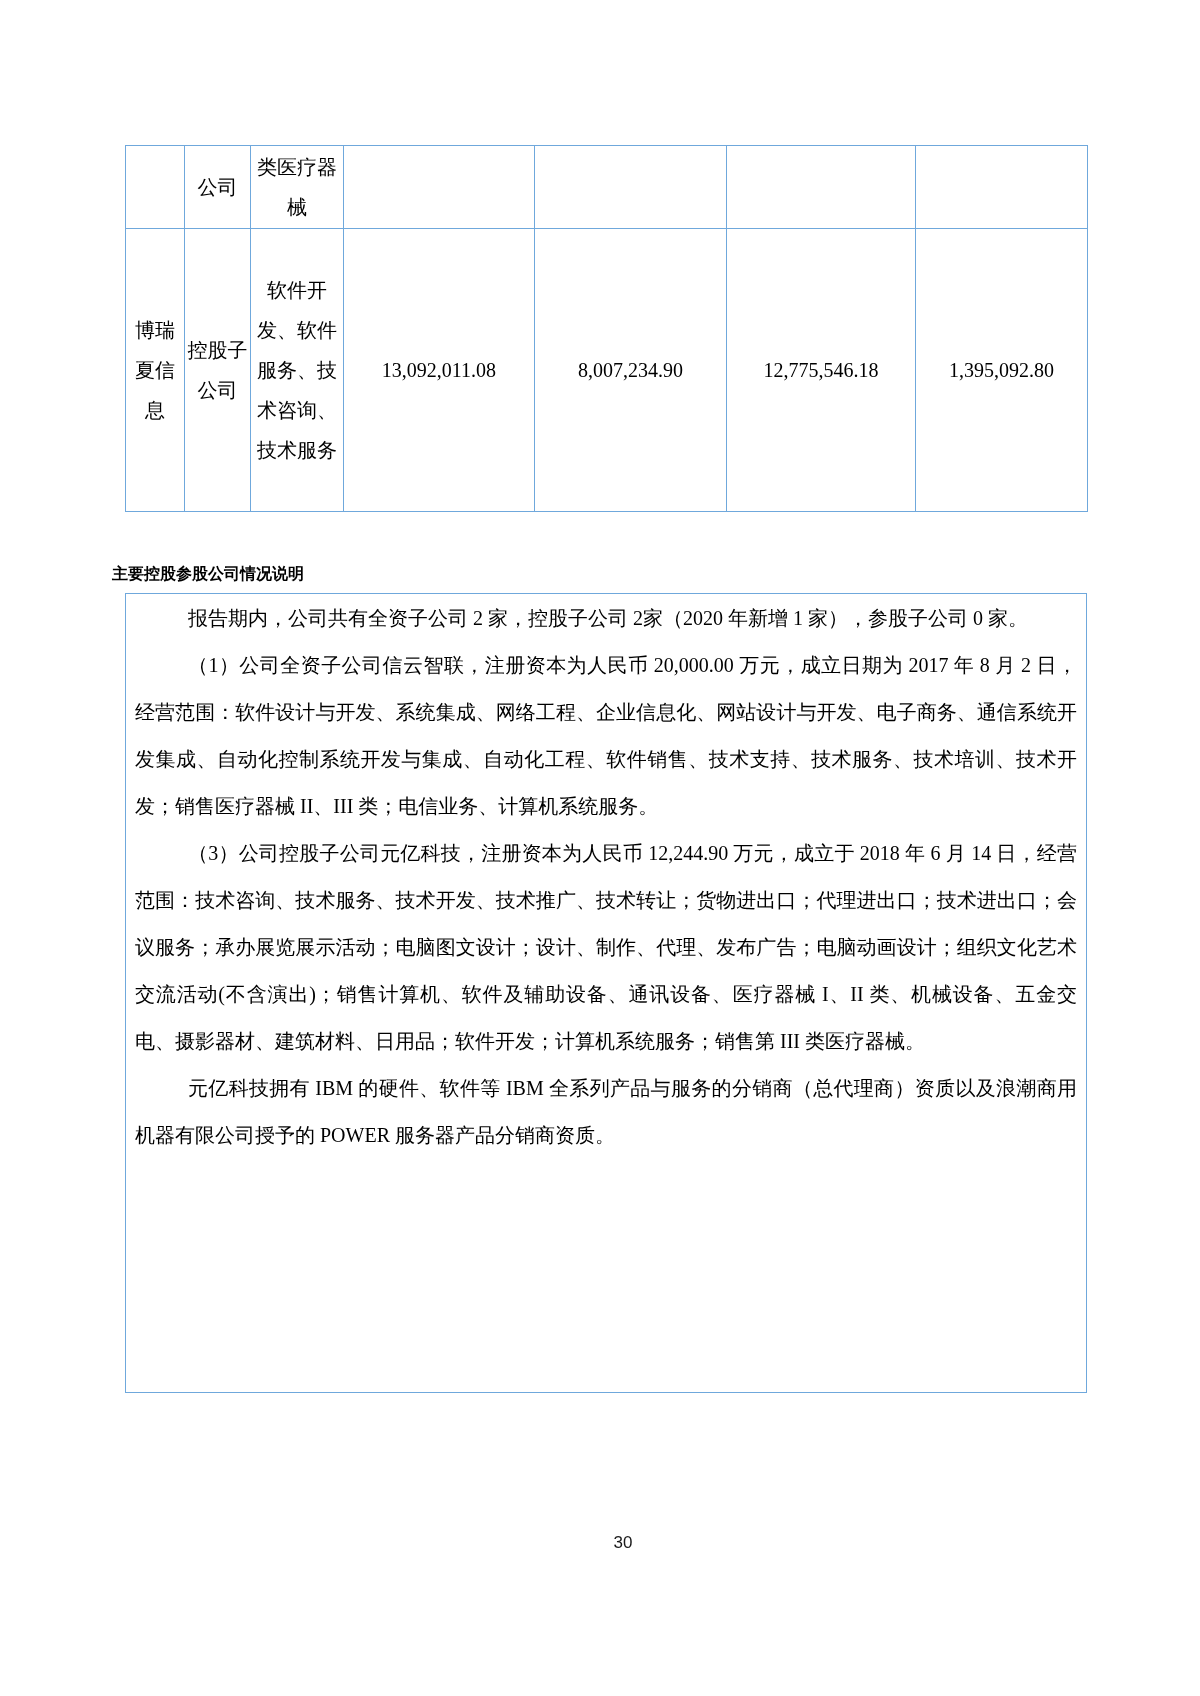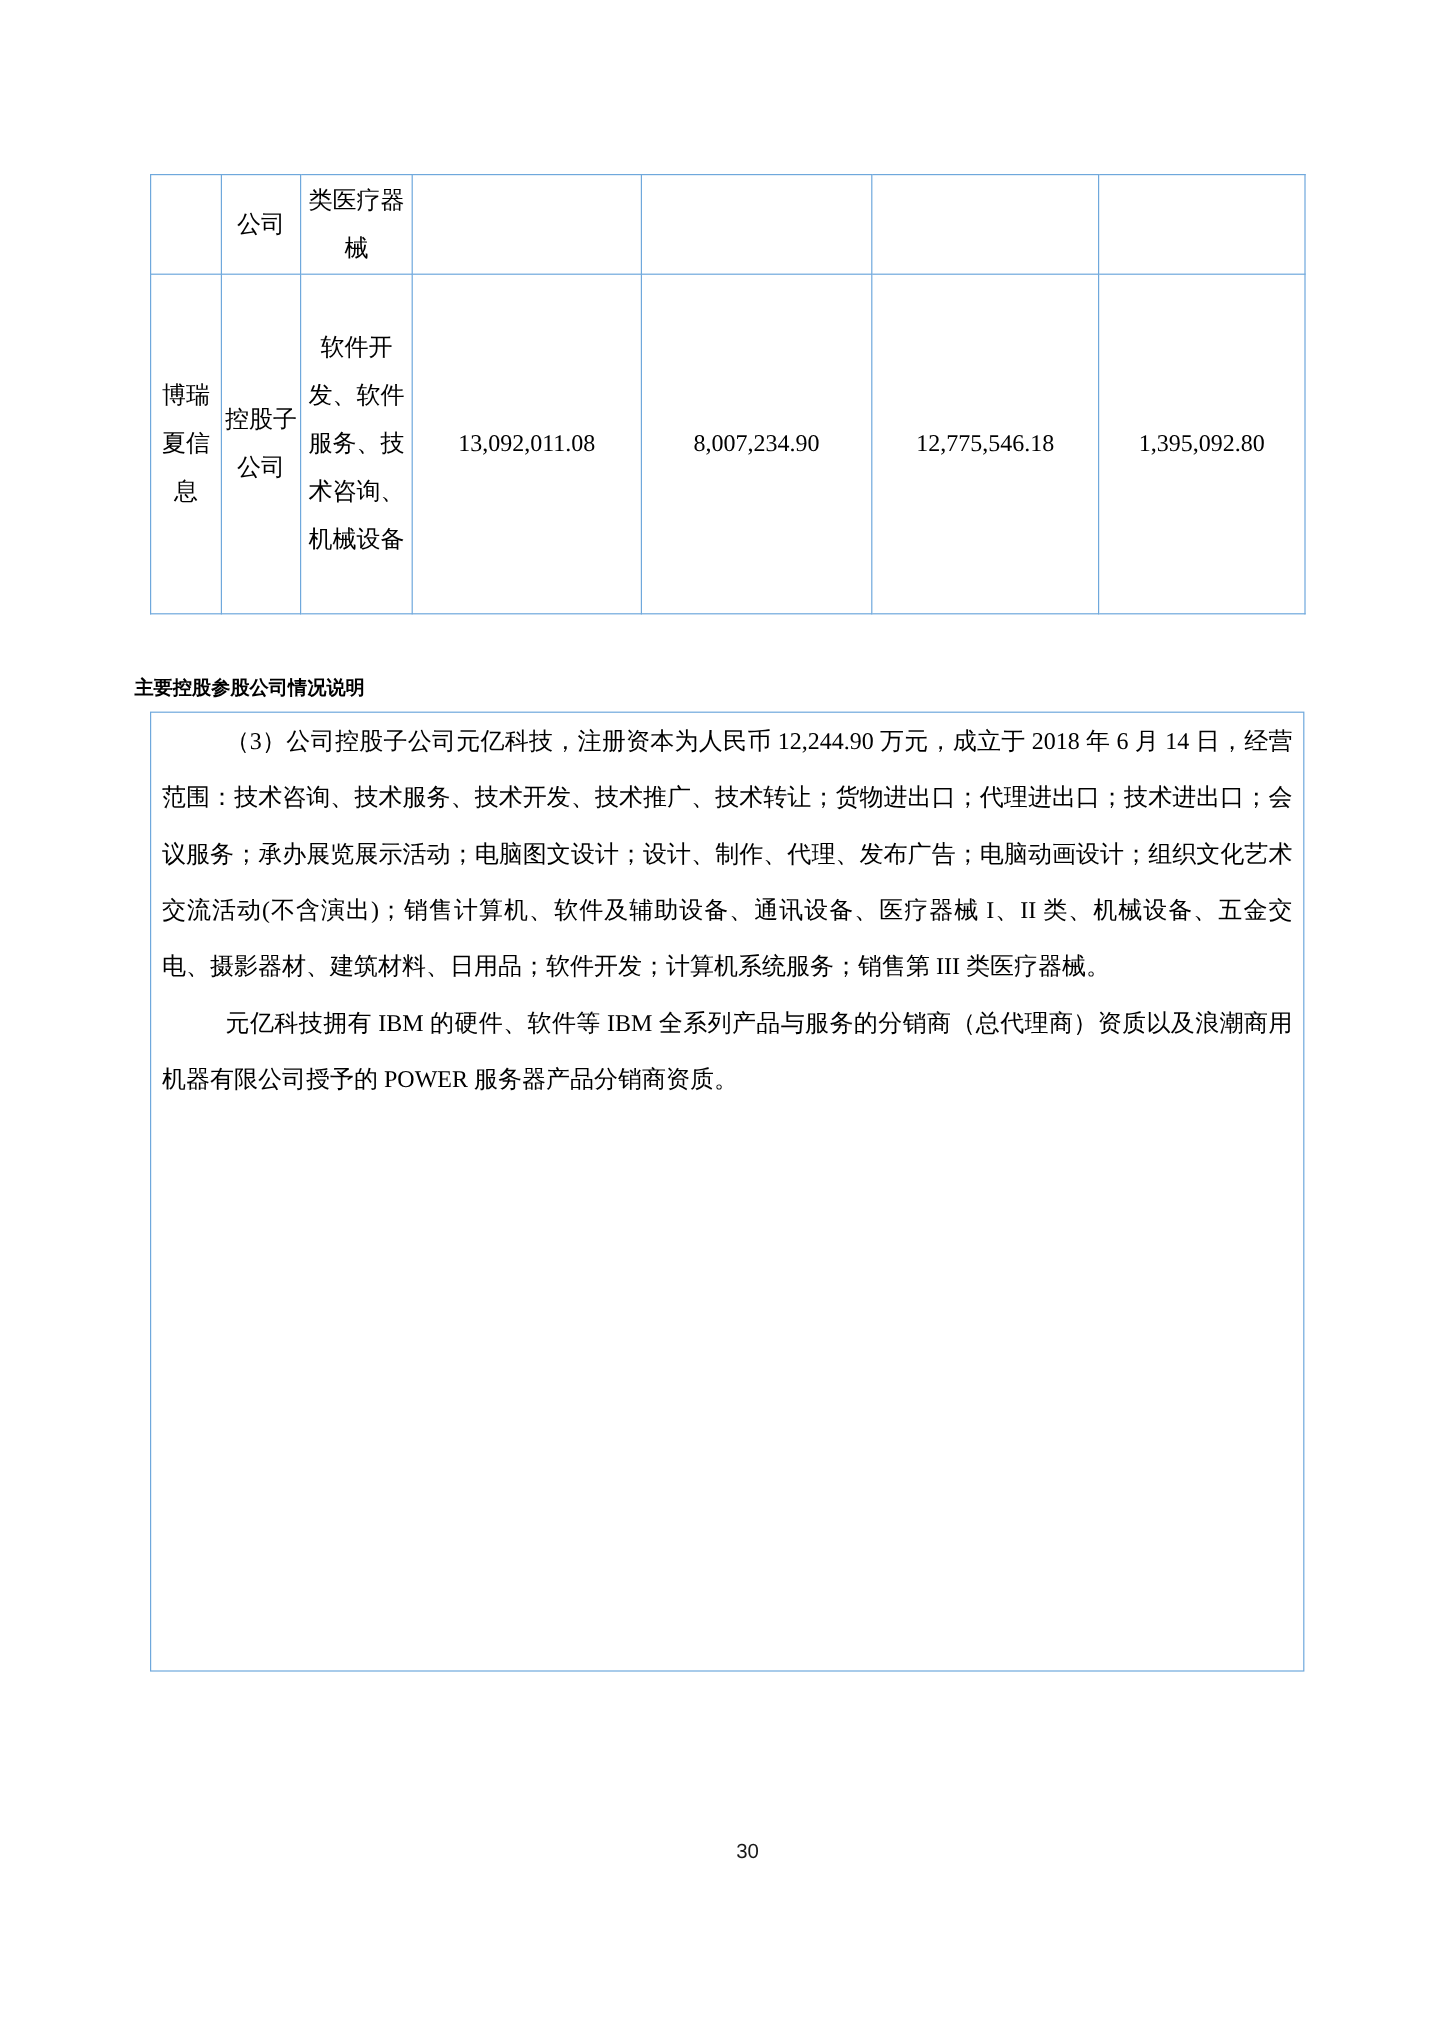--- a/index.html
+++ b/index.html
@@ -106,32 +106,34 @@
         <td class="c-type">公司</td>
         <td class="c-scope">类医疗器械</td>
         <td class="c-num"></td>
         <td class="c-num"></td>
         <td class="c-num"></td>
         <td class="c-num"></td>
       </tr>
       <tr class="r2">
         <td class="c-name">博瑞夏信息</td>
         <td class="c-type">控股子公司</td>
-        <td class="c-scope">软件开发、软件服务、技术咨询、机械设备</td>
+        <td class="c-scope">软件开发、软件服务、技术咨询、技术服务</td>
         <td class="c-num">13,092,011.08</td>
         <td class="c-num">8,007,234.90</td>
         <td class="c-num">12,775,546.18</td>
         <td class="c-num">1,395,092.80</td>
       </tr>
     </tbody>
       </table>
   </div>
 
   <div class="sec-heading">主要控股参股公司情况说明</div>
 
   <div class="text-box">
+    <p>报告期内，公司共有全资子公司 2 家，控股子公司 2家（2020 年新增 1 家），参股子公司 0 家。</p>
+    <p>（1）公司全资子公司信云智联，注册资本为人民币 20,000.00 万元，成立日期为 2017 年 8 月 2 日，经营范围：软件设计与开发、系统集成、网络工程、企业信息化、网站设计与开发、电子商务、通信系统开发集成、自动化控制系统开发与集成、自动化工程、软件销售、技术支持、技术服务、技术培训、技术开发；销售医疗器械 II、III 类；电信业务、计算机系统服务。</p>
     <p>（3）公司控股子公司元亿科技，注册资本为人民币 12,244.90 万元，成立于 2018 年 6 月 14 日，经营范围：技术咨询、技术服务、技术开发、技术推广、技术转让；货物进出口；代理进出口；技术进出口；会议服务；承办展览展示活动；电脑图文设计；设计、制作、代理、发布广告；电脑动画设计；组织文化艺术交流活动(不含演出)；销售计算机、软件及辅助设备、通讯设备、医疗器械 I、II 类、机械设备、五金交电、摄影器材、建筑材料、日用品；软件开发；计算机系统服务；销售第 III 类医疗器械。</p>
     <p>元亿科技拥有 IBM 的硬件、软件等 IBM 全系列产品与服务的分销商（总代理商）资质以及浪潮商用机器有限公司授予的 POWER 服务器产品分销商资质。</p>
   </div>
 
   <div class="page-number">30</div>
 
 </div>
 
 </body></html>

